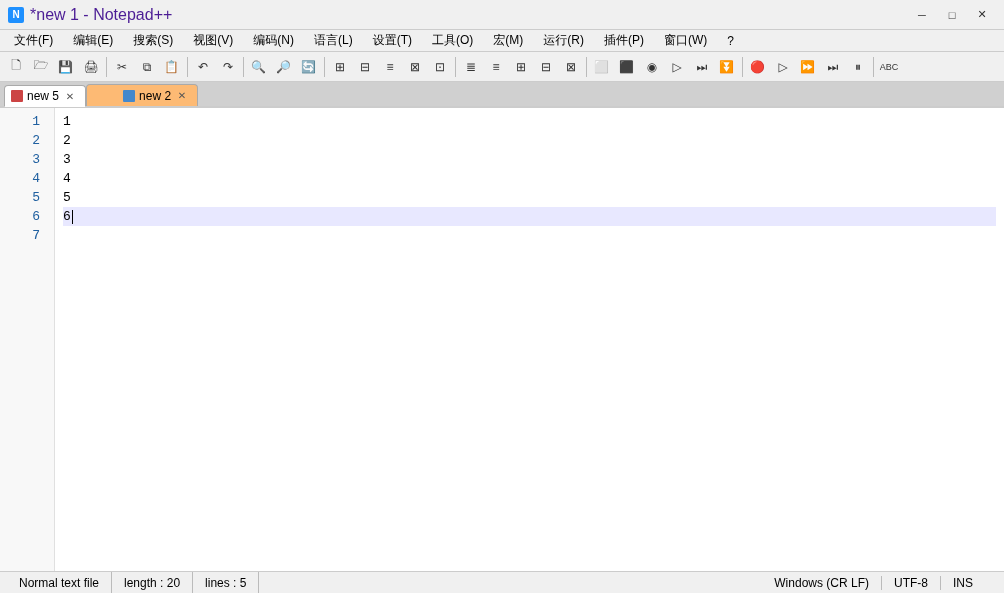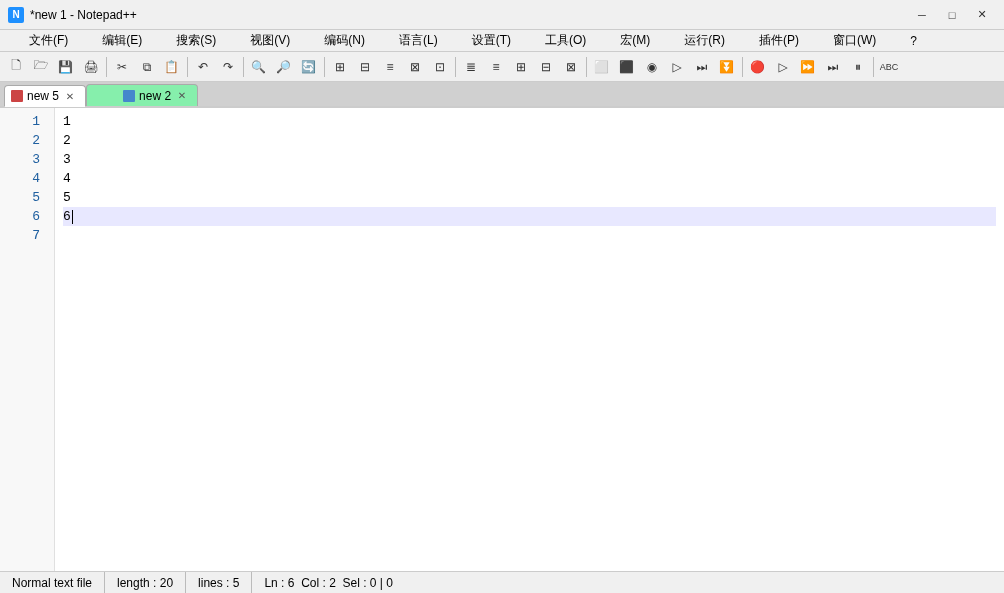--- a/index.html
+++ b/index.html
@@ -21,38 +21,38 @@
       align-items: center;
       gap: 6px;
     }
     #app-icon {
       width: 16px; height: 16px;
       background: #1e90ff;
       border-radius: 2px;
       display: flex; align-items: center; justify-content: center;
       font-size: 10px; color: white; font-weight: bold;
     }
-    #title-text { font-size: 12px; color: #000000; }
+    #title-text { font-size: 16px; color: #4c1d95; }
     #window-controls { display: flex; gap: 2px; }
     .win-btn {
       width: 28px; height: 20px;
       display: flex; align-items: center; justify-content: center;
       cursor: pointer; font-size: 11px; color: #333;
       border: 1px solid transparent;
     }
 
     
     #menu-bar {
       background: #f0f0f0;
       height: 22px;
       display: flex;
       align-items: center;
-      padding: 0 21px;
+      padding: 0 6px;
       border-bottom: 1px solid #ccc;
-      gap: 18px;
+      gap: 4px;
     }
     .menu-item {
       padding: 2px 8px;
       cursor: pointer;
       font-size: 12px;
       color: #000;
       border-radius: 2px;
     }
 
     
@@ -93,21 +93,21 @@
       cursor: pointer;
       font-size: 12px;
       border: 1px solid #aaa;
       border-bottom: none;
       border-radius: 4px 4px 0 0;
       gap: 4px;
       height: 22px;
       user-select: none;
     }
     .tab.active { background: #fff; border-bottom: 1px solid #fff; margin-bottom: -1px; z-index: 1; }
-    .tab.inactive { background: #86efac; padding-left: 36px; }
+    .tab.inactive { background: #fdba74; padding-left: 36px; }
     .tab-close {
       font-size: 10px; color: #555;
       width: 14px; height: 14px;
       display: flex; align-items: center; justify-content: center;
       border-radius: 2px;
     }
     .tab-icon { width: 12px; height: 12px; background: #cc4444; border-radius: 1px; font-size: 8px; color: white; display: flex; align-items: center; justify-content: center; }
     .tab-icon.blue { background: #4488cc; }
 
     
@@ -145,21 +145,21 @@
     .editor-line.current-line { background: #e8e8ff; }
     .cursor { display: inline-block; border-left: 1px solid #000; height: 14px; margin-left: 1px; }
 
     
     #status-bar {
       background: #f0f0f0;
       height: 22px;
       display: flex;
       align-items: center;
       border-top: 1px solid #ccc;
-      padding: 0 12px;
+      padding: 0 19px;
       font-size: 12px;
       color: #000;
       gap: 0;
     }
     .status-section {
       padding: 0 12px;
       border-right: 1px solid #bbb;
       height: 100%;
       display: flex; align-items: center;
     }
@@ -293,18 +293,24 @@
 <div id="status-bar">
   <div class="status-section">
     <span>Normal text file</span>
   </div>
   <div class="status-section">
     <span>length : 20</span>
   </div>
   <div class="status-section">
     <span>lines : 5</span>
   </div>
-  <div class="status-section">
-    <span>Ln : 6</span>&nbsp;&nbsp;
-    <span>Col : 2</span>&nbsp;&nbsp;
-    <span>Sel : 0 | 0</span>
+  <div class="status-right">
+    <div class="status-section">
+      <span>Windows (CR LF)</span>
+    </div>
+    <div class="status-section">
+      <span>UTF-8</span>
+    </div>
+    <div class="status-section">
+      <span>INS</span>
+    </div>
   </div>
 </div>
 
 </body></html>

